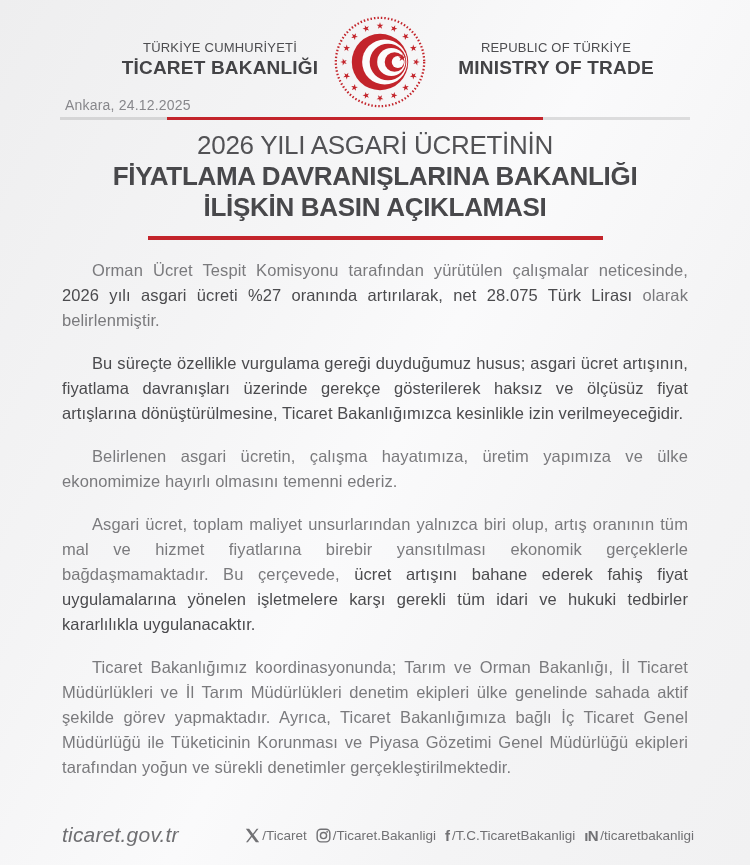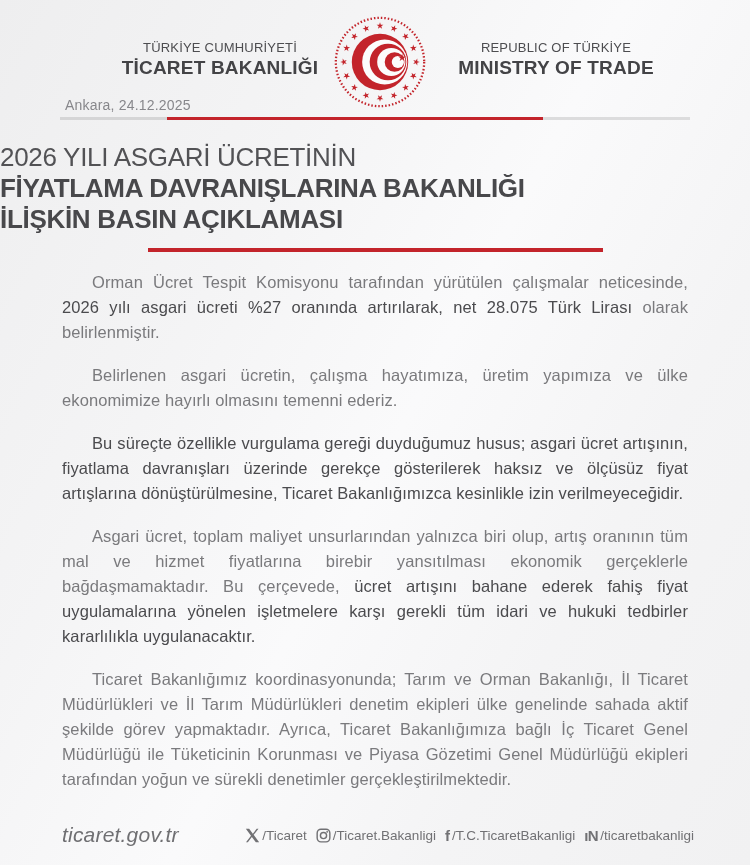--- a/index.html
+++ b/index.html
@@ -30,21 +30,21 @@
   }
   .date-rule {
     position: absolute; left: 60px; top: 117px; width: 630px; height: 3px;
     background: linear-gradient(to right,
       #d5d5d6 0%, #d5d5d6 17%,
       #c3242b 17%, #c3242b 76.7%,
       #dcdcdd 76.7%, #dcdcdd 100%);
   }
 
   
-  .title-block { margin-top: 24px; text-align: left; }
+  .title-block { margin-top: 12px; text-align: center; }
   .title-block .t { font-size: 26px; line-height: 31px; letter-spacing: -0.3px; color: #48484b; }
   .title-block .t.light { font-weight: 400; color: #525255; }
   .title-block .t.bold  { font-weight: 700; }
   .title-rule { width: 455px; height: 4px; background: #c3242b; margin: 13px auto 0 auto; }
 
   
   .press-body { margin: 18px 62px 0 62px; }
   .press-body p {
     font-size: 16.5px; line-height: 25px;
     text-align: justify; text-indent: 30px;
@@ -119,22 +119,22 @@
 
   <div class="title-block">
     <div class="t light">2026 YILI ASGARİ ÜCRETİNİN</div>
     <div class="t bold">FİYATLAMA DAVRANIŞLARINA BAKANLIĞI</div>
     <div class="t bold">İLİŞKİN BASIN AÇIKLAMASI</div>
   </div>
   <div class="title-rule"></div>
 
   <div class="press-body">
       <p><span>Orman Ücret Tespit Komisyonu tarafından yürütülen çalışmalar neticesinde, </span><span class="b">2026 yılı asgari ücreti %27 oranında artırılarak, net 28.075 Türk Lirası</span><span> olarak belirlenmiştir.</span></p>
+      <p><span class="b">Bu süreçte özellikle vurgulama gereği duyduğumuz husus; asgari ücret artışının, fiyatlama davranışları üzerinde gerekçe gösterilerek haksız ve ölçüsüz fiyat artışlarına dönüştürülmesine, Ticaret Bakanlığımızca kesinlikle izin verilmeyeceğidir.</span></p>
       <p><span>Belirlenen asgari ücretin, çalışma hayatımıza, üretim yapımıza ve ülke ekonomimize hayırlı olmasını temenni ederiz.</span></p>
-      <p><span class="b">Bu süreçte özellikle vurgulama gereği duyduğumuz husus; asgari ücret artışının, fiyatlama davranışları üzerinde gerekçe gösterilerek haksız ve ölçüsüz fiyat artışlarına dönüştürülmesine, Ticaret Bakanlığımızca kesinlikle izin verilmeyeceğidir.</span></p>
       <p><span>Asgari ücret, toplam maliyet unsurlarından yalnızca biri olup, artış oranının tüm mal ve hizmet fiyatlarına birebir yansıtılması ekonomik gerçeklerle bağdaşmamaktadır. Bu çerçevede, </span><span class="b">ücret artışını bahane ederek fahiş fiyat uygulamalarına yönelen işletmelere karşı gerekli tüm idari ve hukuki tedbirler kararlılıkla uygulanacaktır.</span></p>
       <p><span>Ticaret Bakanlığımız koordinasyonunda; Tarım ve Orman Bakanlığı, İl Ticaret Müdürlükleri ve İl Tarım Müdürlükleri denetim ekipleri ülke genelinde sahada aktif şekilde görev yapmaktadır. Ayrıca, Ticaret Bakanlığımıza bağlı İç Ticaret Genel Müdürlüğü ile Tüketicinin Korunması ve Piyasa Gözetimi Genel Müdürlüğü ekipleri tarafından yoğun ve sürekli denetimler gerçekleştirilmektedir.</span></p>
     </div>
 
   <div class="footer">
     <div class="website">ticaret.gov.tr</div>
     <div class="socials">
 
       <div class="social-item">
         <svg width="15" height="15" viewBox="0 0 18 18">

